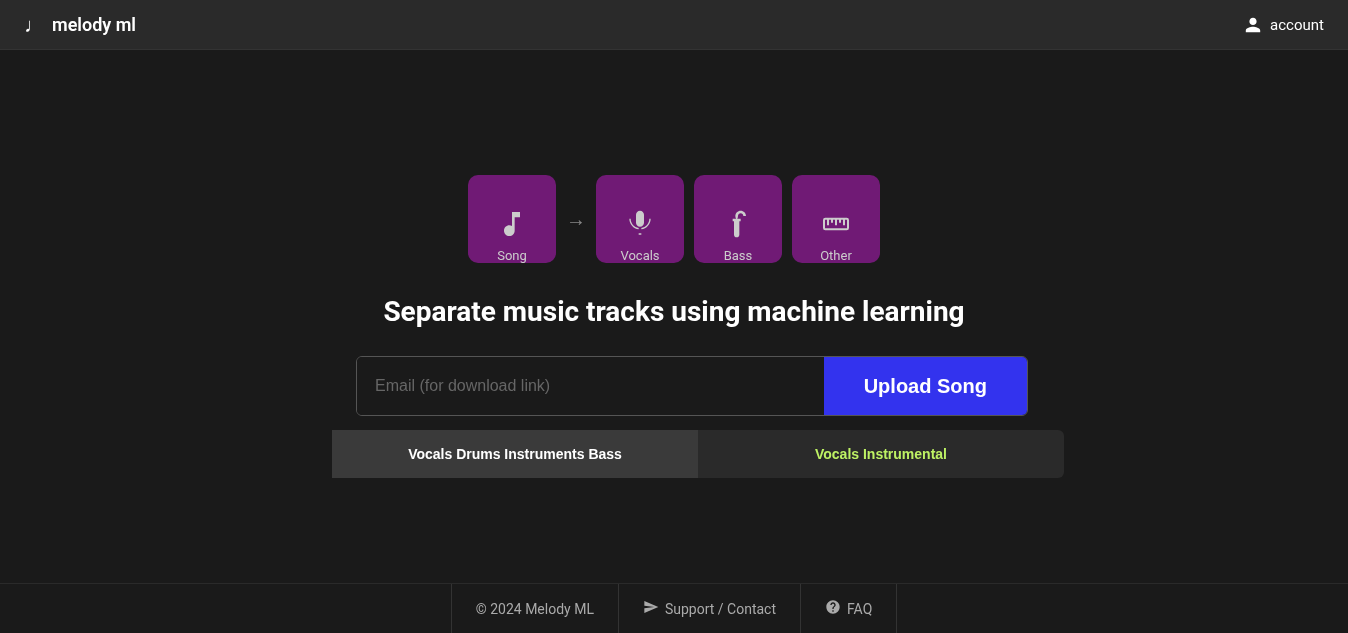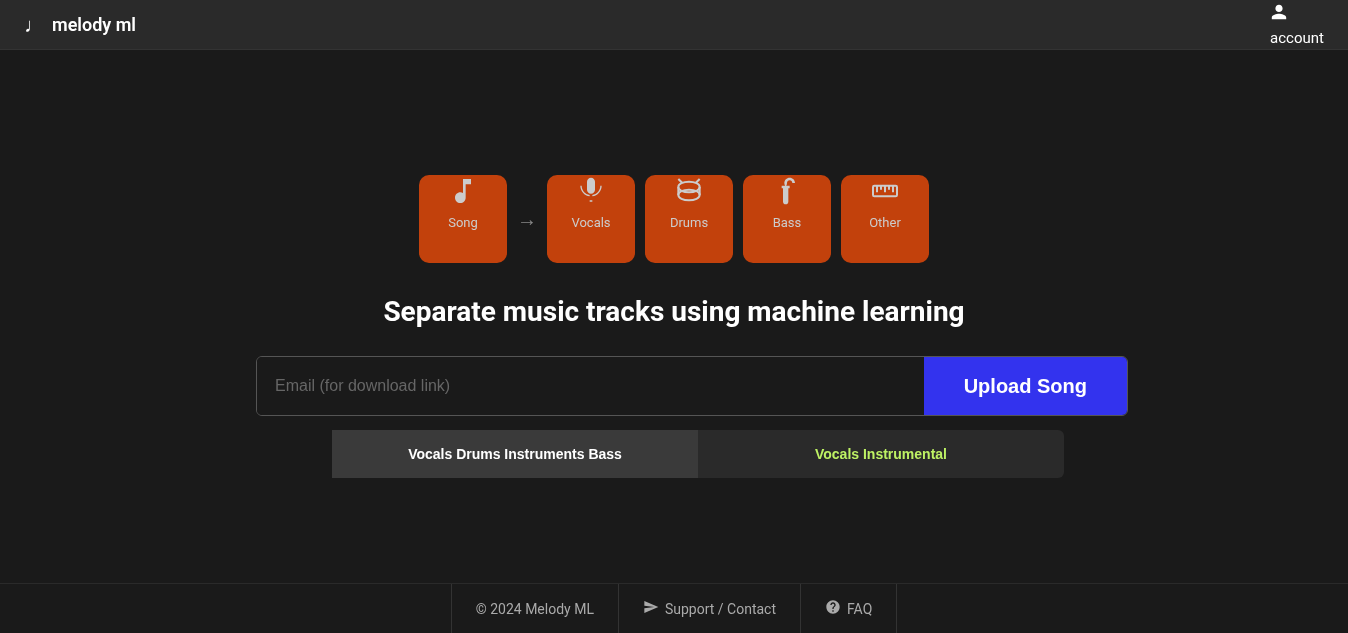--- a/index.html
+++ b/index.html
@@ -33,26 +33,25 @@
       font-size: 18px;
       font-weight: 600;
     }
 
     .logo-icon {
       font-size: 20px;
     }
 
     .account-area {
       display: flex;
-      align-items: flex-start;
+      align-items: flex-end;
       gap: 8px;
       font-size: 15px;
       cursor: pointer;
       color: #ffffff;
-      flex-direction: column;
     }
 
     
     main {
       flex: 1;
       display: flex;
       flex-direction: column;
       align-items: center;
       justify-content: center;
       padding: 40px 20px 20px;
@@ -60,28 +59,28 @@
 
     
     .track-diagram {
       display: flex;
       align-items: center;
       gap: 10px;
       margin-bottom: 32px;
     }
 
     .track-card {
-      background-color: #c2410c;
+      background-color: #701a75;
       border-radius: 10px;
       width: 88px;
       height: 88px;
       display: flex;
       flex-direction: column;
       align-items: center;
-      justify-content: flex-start;
+      justify-content: flex-end;
       gap: 8px;
       font-size: 13px;
       color: #cccccc;
     }
 
     .arrow-icon {
       font-size: 20px;
       color: #888;
     }
 
@@ -91,21 +90,21 @@
       font-weight: 700;
       text-align: center;
       margin-bottom: 28px;
       color: #ffffff;
       max-width: 800px;
     }
 
     
     .upload-form {
       display: flex;
-      width: 872px;
+      width: 672px;
       height: 60px;
       margin-bottom: 14px;
       border-radius: 6px;
       overflow: hidden;
       border: 1.5px solid #555;
       margin-left: 36px;
     }
 
     .email-input {
       flex: 1;
@@ -232,31 +231,20 @@
 
     <span class="arrow-icon">→</span>
 
     <div class="track-card">
       <svg class="track-svg" viewBox="0 0 24 24">
         <path d="M12 14c1.66 0 3-1.34 3-3V5c0-1.66-1.34-3-3-3S9 3.34 9 5v6c0 1.66 1.34 3 3 3zm-1 1.93c-3.94-.49-7-3.85-7-7.93H5c0 3.53 2.61 6.43 6 6.92V19h2v-4.07c3.39-.49 6-3.39 6-6.93h1c0 4.08-3.06 7.44-7 7.93V20h-2v-4.07z"></path>
       </svg>
       <span>Vocals</span>
     </div>
 
-    <div class="track-card">
-      <svg class="track-svg" viewBox="0 0 24 24">
-        <ellipse cx="12" cy="9" rx="8" ry="4" fill="none" stroke="#cccccc" stroke-width="1.5"></ellipse>
-        <line x1="4" y1="9" x2="4" y2="15" stroke="#cccccc" stroke-width="1.5"></line>
-        <line x1="20" y1="9" x2="20" y2="15" stroke="#cccccc" stroke-width="1.5"></line>
-        <ellipse cx="12" cy="15" rx="8" ry="4" fill="none" stroke="#cccccc" stroke-width="1.5"></ellipse>
-        <line x1="7" y1="6" x2="4" y2="3" stroke="#cccccc" stroke-width="1.5"></line>
-        <line x1="17" y1="6" x2="20" y2="3" stroke="#cccccc" stroke-width="1.5"></line>
-      </svg>
-      <span>Drums</span>
-    </div>
 
     <div class="track-card">
       <svg class="track-svg" viewBox="0 0 24 24">
         <path d="M14 2c-2.2 0-4 1.8-4 4 0 .74.22 1.42.57 2H8v2h1v10c0 1.1.9 2 2 2s2-.9 2-2V10h1V8h-2.57c.35-.58.57-1.26.57-2 0-1.1.9-2 2-2s2 .9 2 2h2c0-2.2-1.8-4-4-4z" fill="#cccccc"></path>
       </svg>
       <span>Bass</span>
     </div>
 
     <div class="track-card">
       <svg class="track-svg" viewBox="0 0 24 24">

